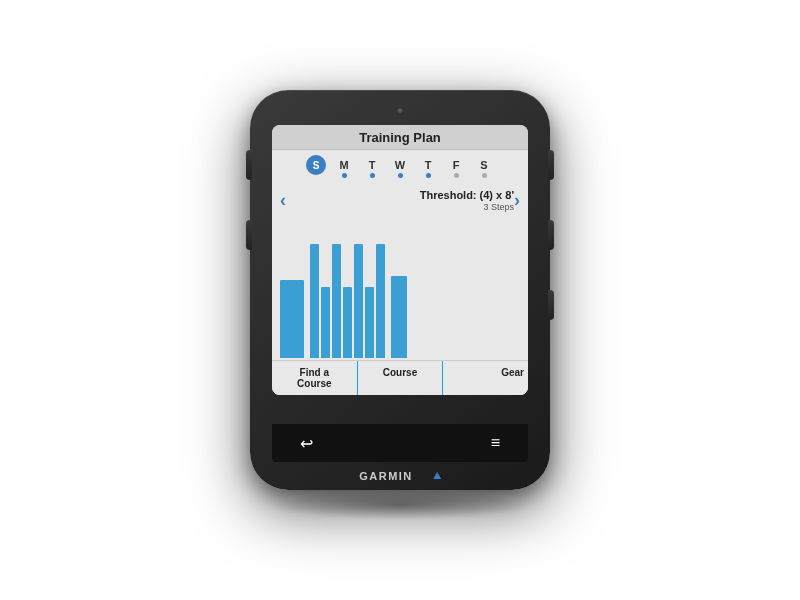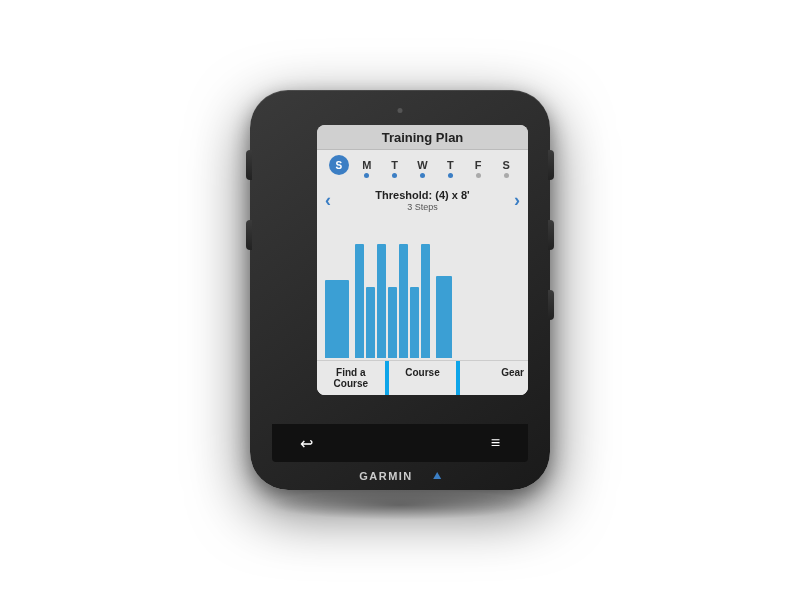--- a/index.html
+++ b/index.html
@@ -63,21 +63,20 @@
     
     .screen-bezel {
       position: absolute;
       top: 35px;
       left: 22px;
       right: 22px;
       bottom: 95px;
       background: #000;
       border-radius: 8px;
       overflow: hidden;
-      margin-left: 45px;
     }
 
     
     .screen {
       width: 100%;
       height: 100%;
       background: #e8e8e8;
       display: flex;
       flex-direction: column;
       overflow: hidden;
@@ -149,21 +148,21 @@
     }
 
     .nav-arrow {
       font-size: 18px;
       color: #3b7ec4;
       font-weight: bold;
       cursor: pointer;
     }
 
     .workout-info {
-      text-align: center;
+      text-align: right;
       flex: 1;
     }
 
     .workout-title {
       font-size: 11px;
       font-weight: bold;
       color: #222;
     }
 
     .workout-steps {
@@ -195,21 +194,21 @@
       background: #e0e0e0;
     }
 
     .bottom-btn {
       flex: 1;
       padding: 6px 4px;
       text-align: center;
       font-size: 10px;
       font-weight: bold;
       color: #222;
-      border-right: 4px solid #0ea5e9;
+      border-right: 1px solid #0ea5e9;
       cursor: pointer;
       background: #e8e8e8;
     }
 
     .bottom-btn:last-child {
       border-right: none;
       text-align: right;
     }
 
     

